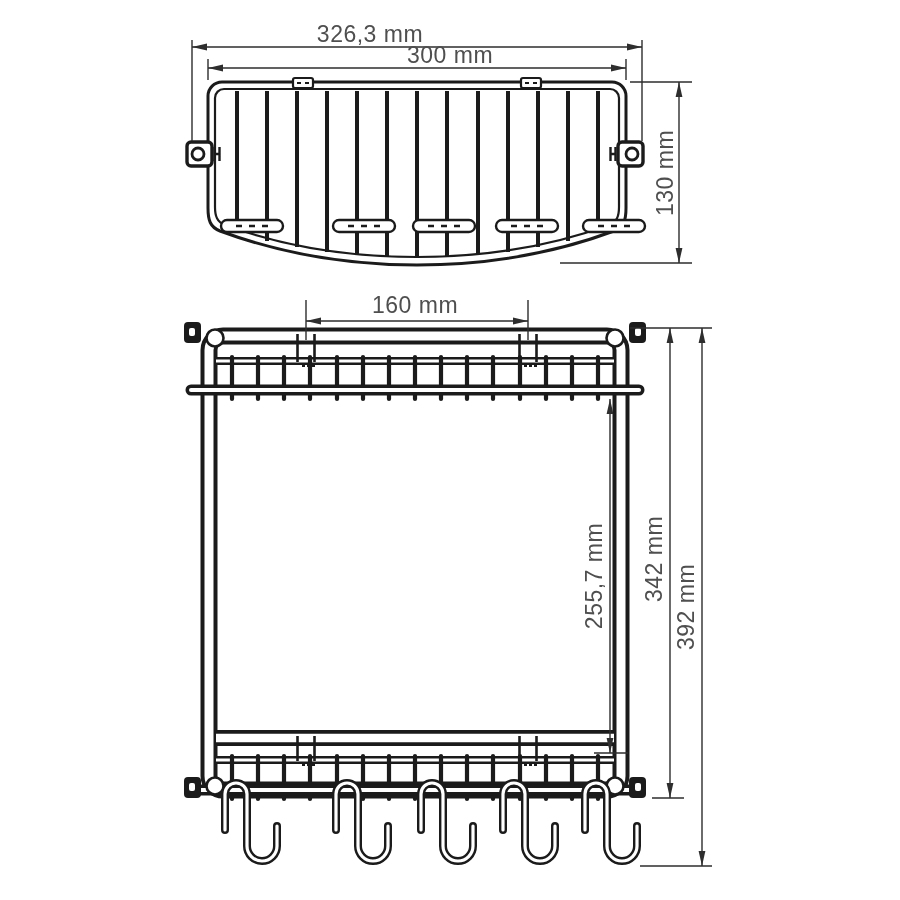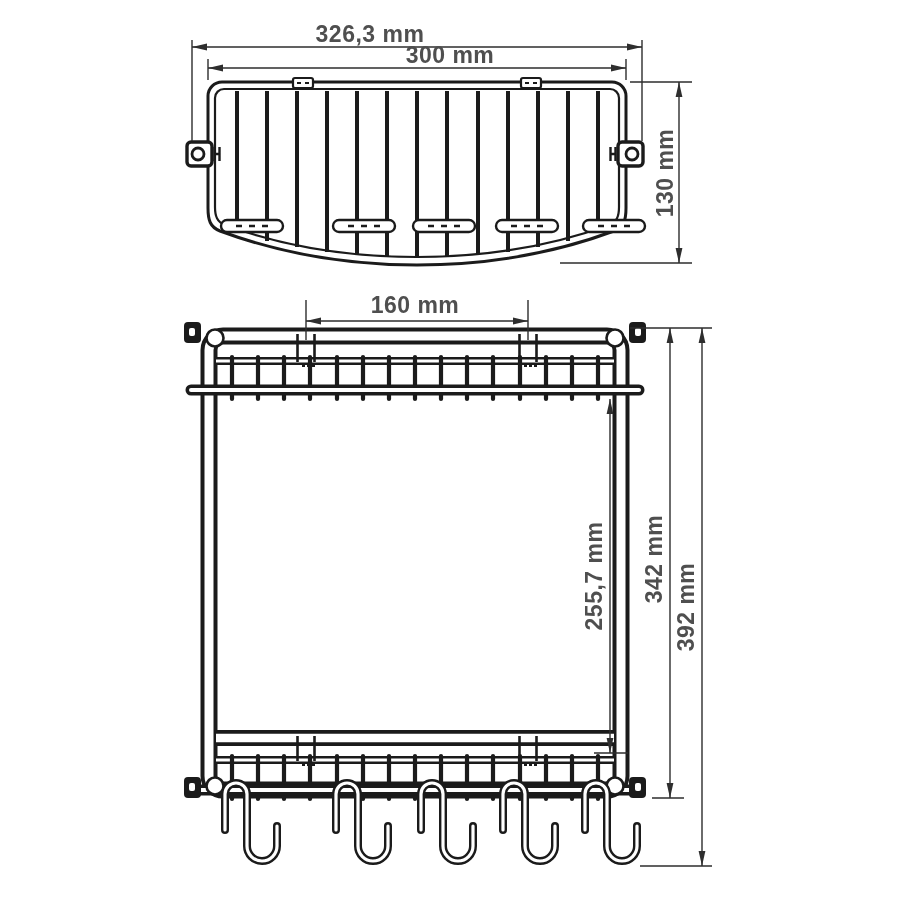--- a/index.html
+++ b/index.html
@@ -1,16 +1,16 @@
 <!DOCTYPE html>
 <html><head>
 <meta charset="utf-8">
 <style>
   html,body{margin:0;padding:0;background:#ffffff;}
-  .stage{position:relative;width:900px;height:900px;background:#ffffff;overflow:hidden;font-weight:bold;}
+  .stage{position:relative;width:900px;height:900px;background:#ffffff;overflow:hidden;}
   svg{display:block;}
   .ol{stroke:#1b1b1b;fill:none;}
   .olf{fill:#1b1b1b;stroke:none;}
   .wc{stroke:#ffffff;fill:none;}
   .whitefill{fill:#ffffff;}
   .dl{stroke:#2e2e2e;stroke-width:1.4;fill:none;}
   .ar{fill:#2e2e2e;stroke:none;}
   .dt{font-family:"Liberation Sans",sans-serif;font-size:23px;letter-spacing:0.5px;fill:#4f4f4f;}
 </style>
 </head>

